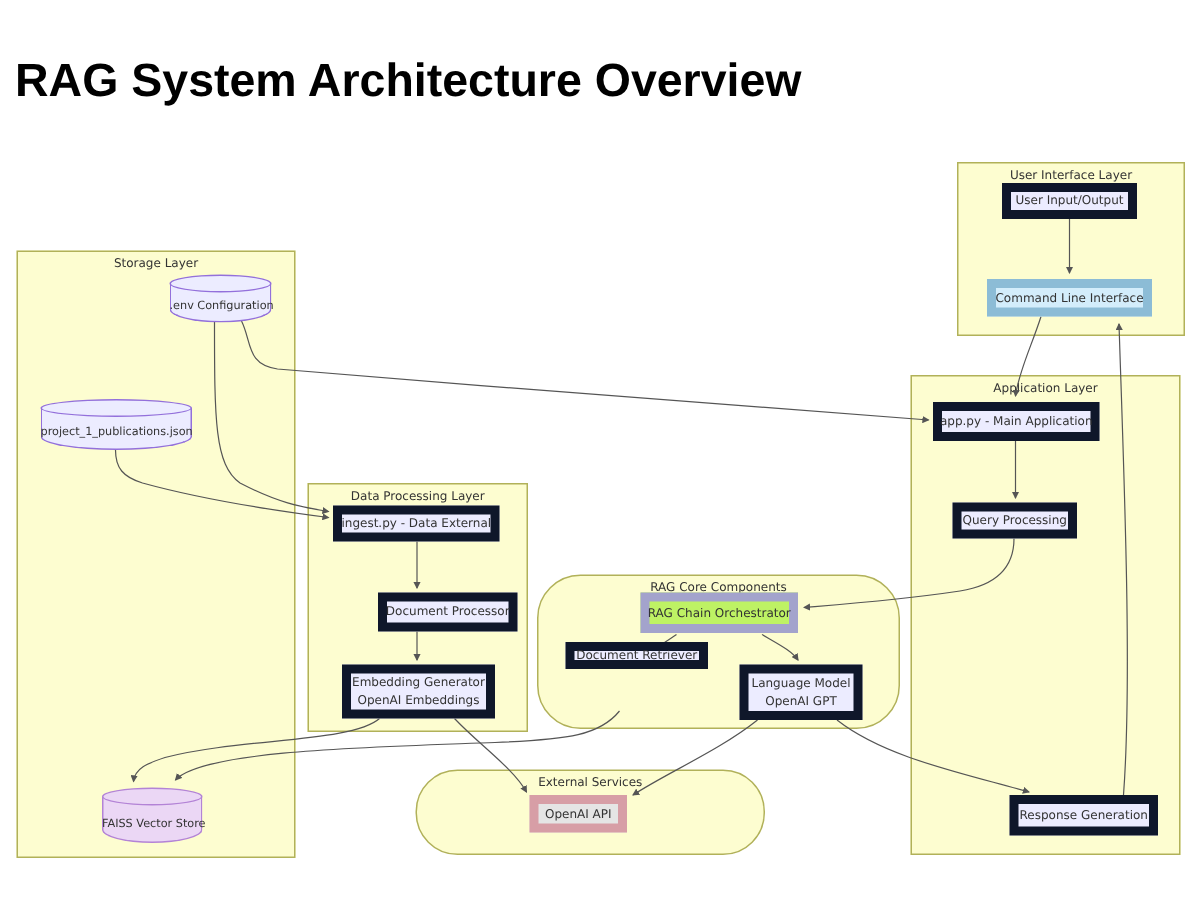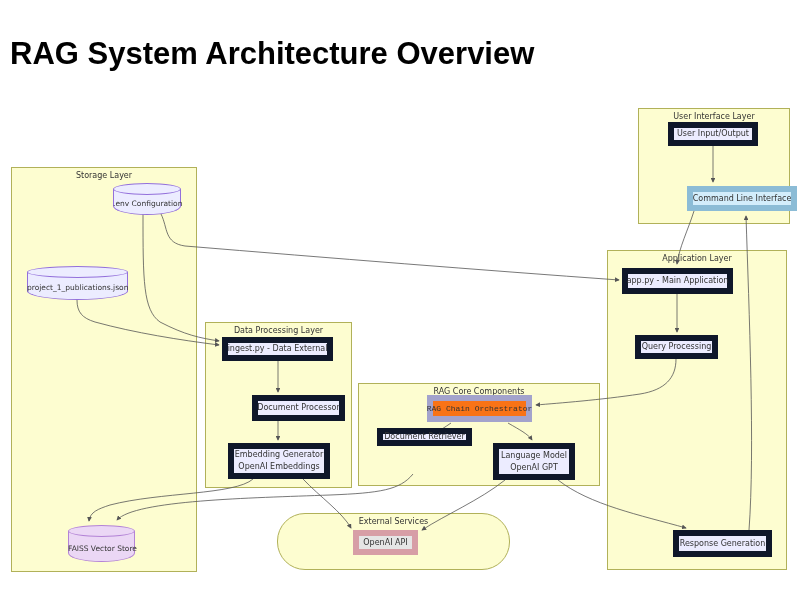--- a/index.html
+++ b/index.html
@@ -7,21 +7,21 @@
           font-family:"DejaVu Sans","Liberation Sans",sans-serif;color:#333;}
   .title{position:absolute;left:10px;top:36px;margin:0;font-family:"Liberation Sans",sans-serif;
          font-weight:bold;font-size:31px;color:#000;white-space:nowrap;}
   .container{position:absolute;background:#fdfdd0;border:1px solid #b1b159;box-sizing:border-box;z-index:1;}
   .clabel{position:absolute;left:0;top:3px;width:100%;text-align:center;font-size:8px;color:#333;white-space:nowrap;}
   .edges{position:absolute;left:0;top:0;z-index:2;pointer-events:none;}
   .node{position:absolute;background:#ececff;border:6px solid #0f172a;box-sizing:border-box;z-index:3;
         display:flex;flex-direction:column;align-items:center;justify-content:center;
         font-size:8px;color:#333;text-align:center;line-height:1.45;white-space:nowrap;}
   .node-blue{background:#d3edfb;border-color:#8cbcd6;}
-  .node-green{background:#f97316;border-color:#a3a3cc;font-family:Liberation Mono, monospace;}
+  .node-green{background:#bef264;border-color:#a3a3cc;}
   .node-pink{background:#e5e5e5;border-color:#d79ea6;}
   .cyl{position:absolute;z-index:3;font-size:7.5px;color:#333;}
   .cyl .top{position:absolute;left:0;top:0;width:100%;height:12px;border-radius:50%;
             background:#ececff;border:1px solid #9370db;box-sizing:border-box;z-index:2;}
   .cyl .body{position:absolute;left:0;top:6px;width:100%;bottom:0;background:#ececff;
              border:1px solid #9370db;border-top:none;box-sizing:border-box;
              border-radius:0 0 50% 50% / 0 0 9px 9px;z-index:1;}
   .cyl .lbl{position:absolute;left:0;width:100%;top:50%;text-align:center;z-index:3;white-space:nowrap;}
   .cyl-purple .top,.cyl-purple .body{background:#ebd7f5;border-color:#b383d6;}
 </style>
@@ -37,21 +37,21 @@
   </div>
   <div class="container" style="left:638px;top:108px;width:152px;height:116px;">
     <div class="clabel">User Interface Layer</div>
   </div>
   <div class="container" style="left:607px;top:250px;width:180px;height:320px;">
     <div class="clabel">Application Layer</div>
   </div>
   <div class="container" style="left:205px;top:322px;width:147px;height:166px;">
     <div class="clabel">Data Processing Layer</div>
   </div>
-  <div class="container" style="left:358px;top:383px;width:242px;height:103px;">
+  <div class="container" style="left:358px;top:383px;width:242px;height:103px;border-radius:29px;">
     <div class="clabel">RAG Core Components</div>
   </div>
   <div class="container" style="left:277px;top:513px;width:233px;height:57px;border-radius:28px;">
     <div class="clabel">External Services</div>
   </div>
 
   <svg class="edges" width="800" height="600">
     <defs>
       <marker id="arrow" viewBox="0 0 10 10" refX="8.5" refY="5" markerWidth="6" markerHeight="6" orient="auto-start-reverse">
         <path d="M0,0 L10,5 L0,10 z" fill="#555"></path>
@@ -74,21 +74,21 @@
       <path d="M676,359 C676,378 665,390 640,394 C600,400 560,403 536,405" marker-end="url(#arrow)"></path>
       <path d="M677,294 L677,332" marker-end="url(#arrow)"></path>
       <path d="M505,480 C480,500 445,515 422,530" marker-end="url(#arrow)"></path>
       <path d="M558,480 C590,505 640,515 686,528" marker-end="url(#arrow)"></path>
     </g>
   </svg>
 
   <div class="node" style="left:668px;top:122px;width:90px;height:24px;">
     <span>User Input/Output</span>
   </div>
-  <div class="node node-blue" style="left:687px;top:186px;width:110px;height:25px;">
+  <div class="node node-blue" style="left:658px;top:186px;width:110px;height:25px;">
     <span>Command Line Interface</span>
   </div>
   <div class="node" style="left:622px;top:268px;width:111px;height:26px;">
     <span>app.py - Main Application</span>
   </div>
   <div class="node" style="left:635px;top:335px;width:83px;height:24px;">
     <span>Query Processing</span>
   </div>
   <div class="node" style="left:673px;top:530px;width:99px;height:27px;">
     <span>Response Generation</span>

